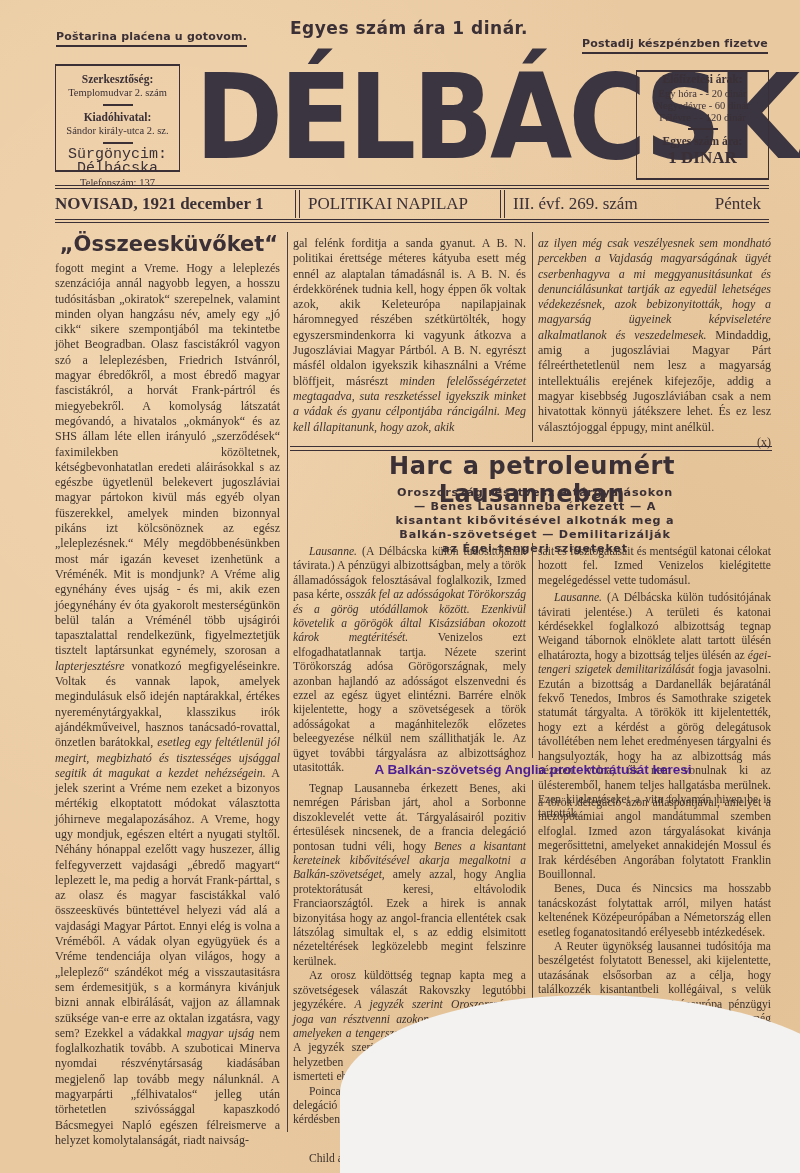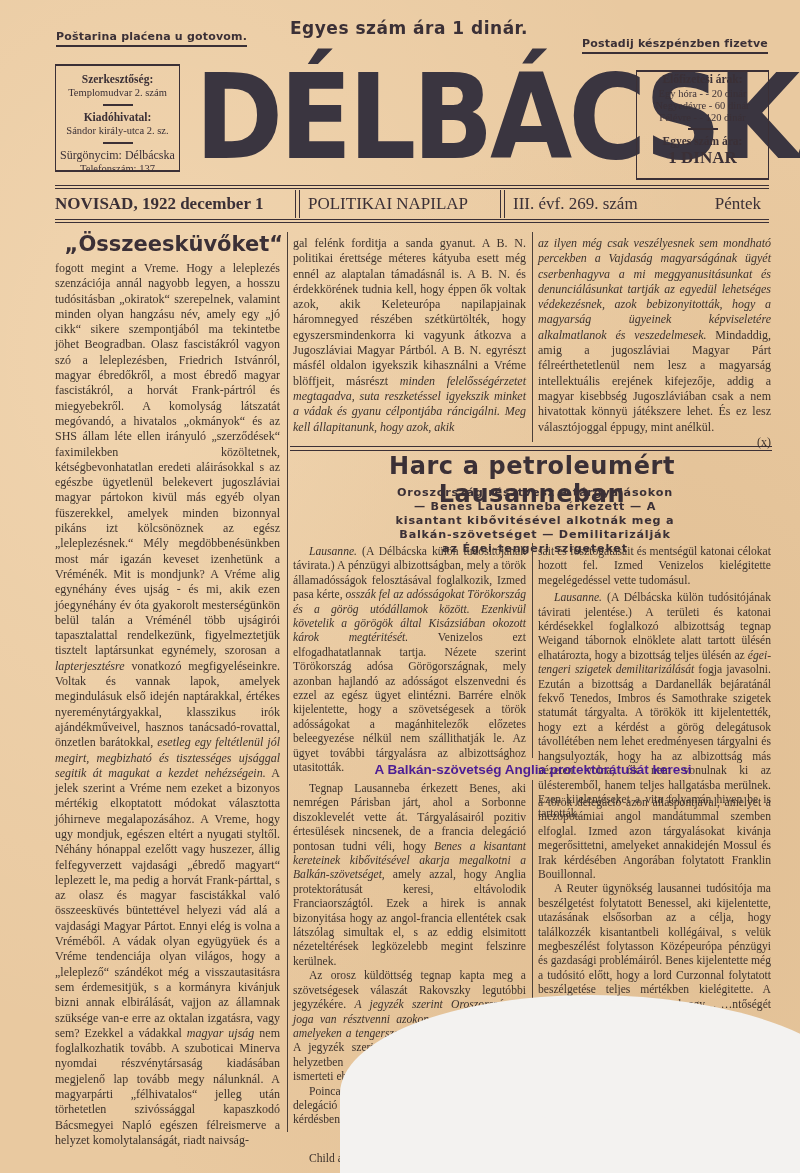--- a/index.html
+++ b/index.html
@@ -18,21 +18,21 @@
   .box .sep{width:30px;height:0;border-top:2px solid #3b3036;margin:4px auto;}
   .masthead{font-family:"DejaVu Sans",sans-serif;font-weight:bold;color:#3a3540;
             font-size:118px;line-height:118px;letter-spacing:-4px;transform:scaleX(0.9);transform-origin:left top;}
   .dateline{border-top:4px double #3b3036;border-bottom:4px double #3b3036;height:30px;display:flex;align-items:center;font-size:17px;color:#3b3036;}
   .dateline .cell{padding:0 8px;white-space:nowrap;}
   .dateline .vsep{width:3px;height:28px;border-left:1px solid #3b3036;border-right:1px solid #3b3036;}
   .col{font-size:12px;line-height:15.3px;text-align:justify;color:#3d322c;}
   .col p{margin:0;text-indent:0;}
   .col p.ind{text-indent:16px;}
   .col i{font-style:italic;}
-  .h1{font-family:"DejaVu Sans",sans-serif;font-weight:bold;font-size:19px;text-align:right;color:#3b3036;}
+  .h1{font-family:"DejaVu Sans",sans-serif;font-weight:bold;font-size:19px;text-align:center;color:#3b3036;}
   .bigh{font-family:"DejaVu Sans",sans-serif;font-weight:bold;font-size:24px;letter-spacing:0.6px;color:#3b3036;text-align:center;}
   .sub{font-family:"DejaVu Sans",sans-serif;font-weight:bold;font-size:11.2px;line-height:14px;text-align:center;color:#3b3036;letter-spacing:0.8px;}
   .h2{font-family:"Liberation Sans",sans-serif;font-weight:bold;font-size:13.5px;text-align:center;color:#4c1d95;}
   .rule-v{position:absolute;width:0;border-left:1px solid #4a3e38;}
   .rule-h2{position:absolute;height:3px;border-top:1px solid #3b3036;border-bottom:1px solid #3b3036;}
   .tear{position:absolute;left:340px;top:995px;width:520px;height:260px;background:#f3f2f0;
         border-radius:48% 52% 0 0 / 38% 40% 0 0;}
   .tear2{position:absolute;left:440px;top:1000px;width:300px;height:120px;background:#f3f2f0;border-radius:50%;}
 </style>
 </head>
@@ -42,38 +42,38 @@
 <div class="abs price-top" style="left:290px;top:18px;">Egyes szám ára 1 dinár.</div>
 <div class="abs top-note" style="left:582px;top:37px;">Postadij készpénzben fizetve</div>
 
 <div class="abs box" style="left:55px;top:64px;width:125px;height:108px;padding-top:6px;box-sizing:border-box;">
   <div class="lbl">Szerkesztőség:</div>
   <div style="font-size:10.5px;">Templomudvar 2. szám</div>
   <div class="sep"></div>
   <div class="lbl">Kiadóhivatal:</div>
   <div style="font-size:10.5px;">Sándor király-utca 2. sz.</div>
   <div class="sep"></div>
-  <div style="font-size:12px;">Sürgönycim: Délbácska</div>
+  <div style="font-size:15px;font-family:Liberation Mono, monospace;">Sürgönycim: Délbácska</div>
   <div style="font-size:10.5px;">Telefonszám: 137</div>
 </div>
 
 <div class="abs masthead" style="left:195px;top:58px;">DÉLBÁCSKA</div>
 
 <div class="abs box" style="left:636px;top:70px;width:133px;height:110px;box-sizing:border-box;">
   <div class="lbl">Előfizetési árak:</div>
   <div style="font-size:10.5px;line-height:12px;margin-top:2px;">Egy hóra - - 20 dinár</div>
   <div style="font-size:10.5px;line-height:12px;">Negyedévre - 60 dinár</div>
   <div style="font-size:10.5px;line-height:12px;">Félévre - - 120 dinár</div>
   <div class="sep"></div>
   <div class="lbl">Egyes szám ára:</div>
   <div style="font-size:17px;font-weight:bold;line-height:20px;">1 DINAR</div>
 </div>
 
 <div class="abs dateline" style="left:55px;top:185px;width:714px;">
-  <div class="cell" style="width:232px;font-weight:bold;padding-left:0;">NOVISAD, 1922 december 1</div>
+  <div class="cell" style="width:232px;font-weight:bold;padding-left:0;">NOVISAD, 1921 december 1</div>
   <div class="vsep"></div>
   <div class="cell" style="width:184px;">POLITIKAI NAPILAP</div>
   <div class="vsep"></div>
   <div class="cell" style="width:130px;">III. évf. 269. szám</div>
   <div class="cell" style="margin-left:auto;">Péntek</div>
 </div>
 
 <div class="abs h1" style="left:55px;top:232px;width:228px;font-size:21px;">„Összeesküvőket“</div>
 
 <div class="abs col" style="left:55px;top:261px;width:225px;">
@@ -148,17 +148,18 @@
   </p>
   <p class="ind">Poincaré ma fogadta Ha… lausannei török delegáció … hirlik, hogy Hamid Izmed… rök kérdésben F… támogatását kéri. H…</p>
   <div class="h2" style="margin:6px 0 4px;">Ko…</div>
   <p class="ind">Child ame… lépett fel a p… Curzon és l…</p>
 </div>
 
 <div class="rule-v" style="left:532px;top:780px;height:230px;"></div>
 
 <div class="abs col" style="left:538px;top:782px;width:233px;font-size:11.6px;line-height:14.4px;margin-top:14px;">
   <p>a török delegáció azon álláspontjával, amelyet a mezopotámiai angol mandátummal szemben elfoglal. Izmed azon tárgyalásokat kivánja megerősittetni, amelyeket annakidején Mossul és Irak kérdésében Angorában folytatott Franklin Bouillonnal.</p>
+  <p class="ind">Benes, Duca és Nincsics ma hosszabb tanácskozást folytattak arról, milyen hatást keltenének Középeurópában a Németország ellen esetleg foganatositandó erélyesebb intézkedések.</p>
   <p class="ind">A Reuter ügynökség lausannei tudósitója ma beszélgetést folytatott Benessel, aki kijelentette, utazásának elsősorban az a célja, hogy találkozzék kisantantbeli kollégáival, s velük megbeszélést folytasson Középeurópa pénzügyi és gazdasági problémáiról. Benes kijelentette még a tudósitó előtt, hogy a lord Curzonnal folytatott beszélgetése teljes mértékben kielégitette. A Balkán-államokról szólva ezek egy… …ntőségét hangsu… …ios záloga a …követke…</p>
 </div>
 
 <div class="tear"></div>
 <div class="tear2"></div>
 
 </body></html>

